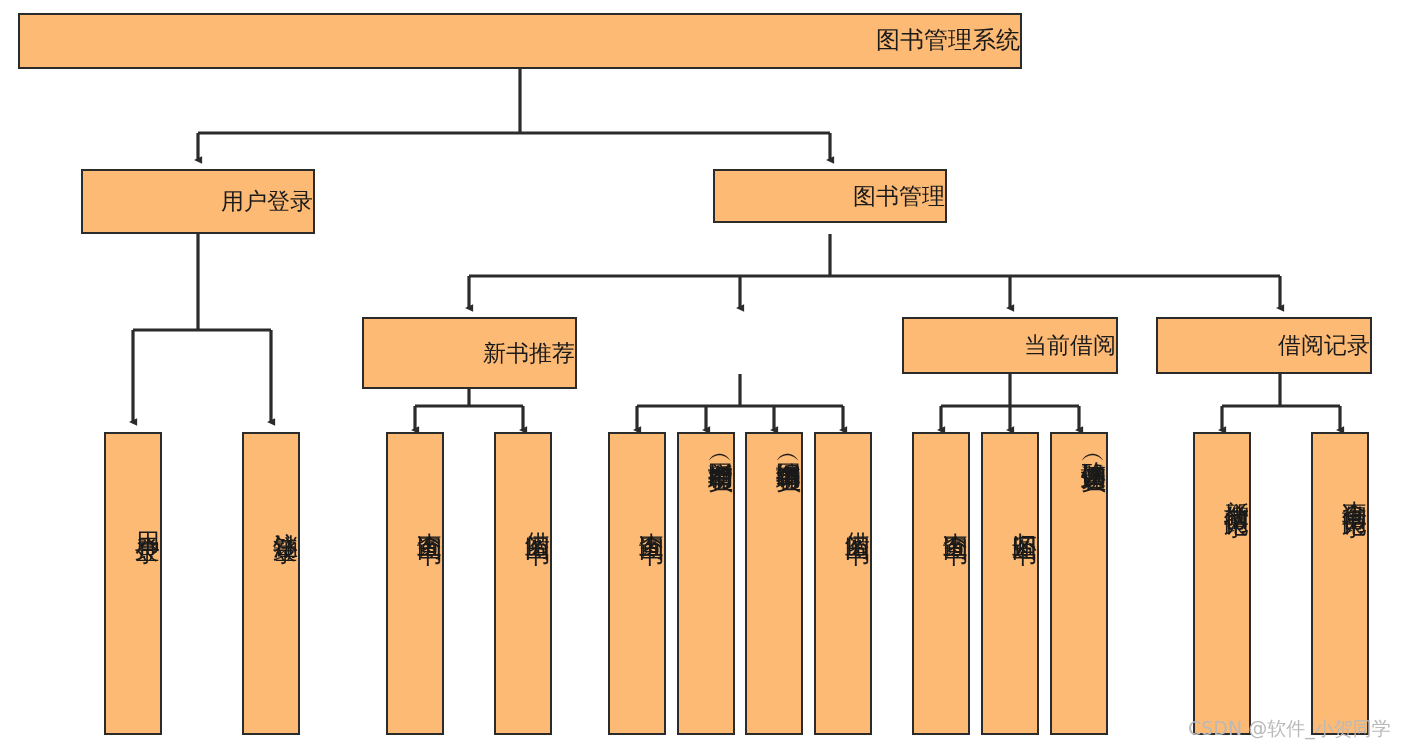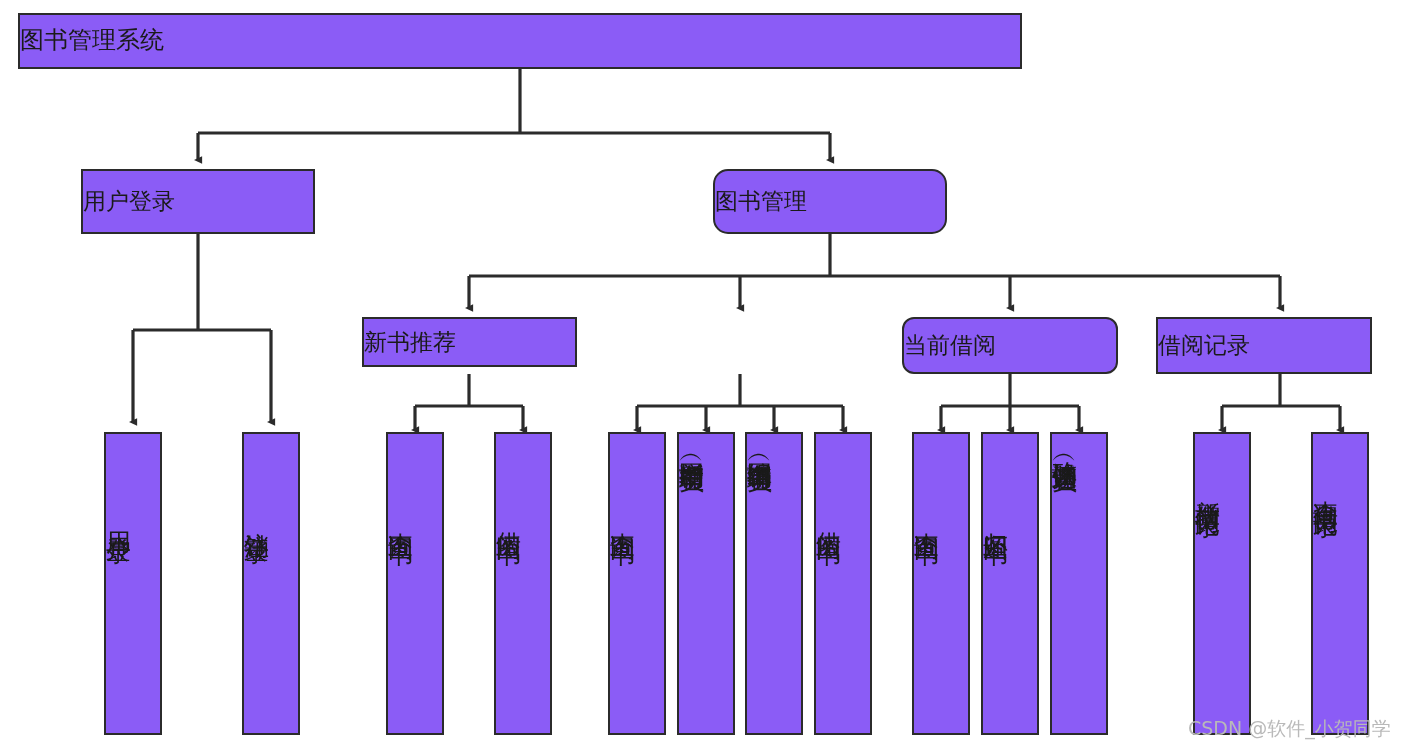--- a/index.html
+++ b/index.html
@@ -22,25 +22,25 @@
     position: absolute;
     left: 0;
     top: 0;
     width: 1405px;
     height: 747px;
     pointer-events: none;
   }
   .node {
     position: absolute;
     box-sizing: border-box;
-    background: #8b5cf6;
+    background: #fdba74;
     border: 2px solid #2b2b2b;
     display: flex;
     align-items: center;
-    justify-content: flex-start;
+    justify-content: flex-end;
     color: #1a1a1a;
     z-index: 2;
   }
   .node .label {
     display: block;
     text-align: center;
     line-height: 1.08;
     white-space: nowrap;
   }
   
@@ -134,28 +134,28 @@
     </g>
   </svg>
 
   <div class="node h root" style="left:18px; top:13px; width:1004px; height:56px;">
     <span class="label">图书管理系统</span>
   </div>
 
   <div class="node h" style="left:81px; top:169px; width:234px; height:65px;">
     <span class="label">用户登录</span>
   </div>
-  <div class="node h" style="left:713px; top:169px; width:234px; height:65px;border-radius:15px;">
+  <div class="node h" style="left:713px; top:169px; width:234px; height:54px;">
     <span class="label">图书管理</span>
   </div>
 
-  <div class="node h" style="left:362px; top:317px; width:215px; height:50px;">
+  <div class="node h" style="left:362px; top:317px; width:215px; height:72px;">
     <span class="label">新书推荐</span>
   </div>
-  <div class="node h" style="left:902px; top:317px; width:216px; height:57px;border-radius:12px;">
+  <div class="node h" style="left:902px; top:317px; width:216px; height:57px;">
     <span class="label">当前借阅</span>
   </div>
   <div class="node h" style="left:1156px; top:317px; width:216px; height:57px;">
     <span class="label">借阅记录</span>
   </div>
 
   <div class="node v" style="left:104px; top:432px; width:58px; height:303px; padding-top:78px;">
     <span class="label">用户登录</span>
   </div>
   <div class="node v" style="left:242px; top:432px; width:58px; height:303px; padding-top:78px;">

